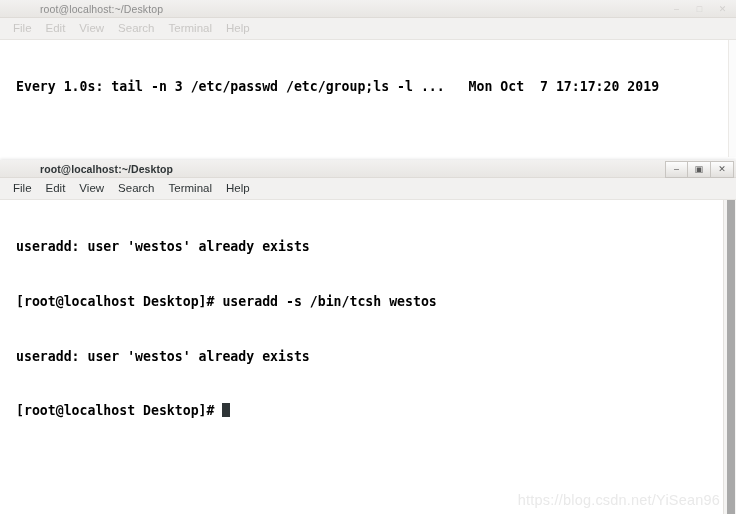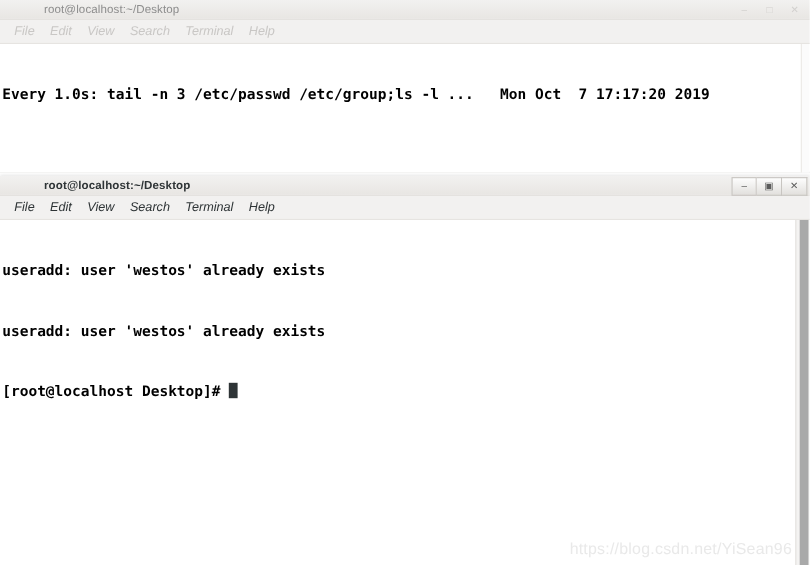--- a/index.html
+++ b/index.html
@@ -73,25 +73,24 @@
   .win-inactive .wbtn {
     background: transparent;
     border: none;
     color: #d2d0ce;
   }
 
   .menubar {
     height: 22px;
     background: #f2f1f0;
     display: flex;
-    align-items: flex-start;
+    align-items: flex-end;
     padding-left: 6px;
     box-sizing: border-box;
     border-bottom: 1px solid #e6e4e1;
-    font-style: italic;
   }
   .menuitem {
     font-size: 11.5px;
     padding: 0 7px;
     line-height: 22px;
     white-space: nowrap;
   }
   .win-active .menuitem { color: #2e3436; }
   .win-inactive .menuitem { color: #c9c7c5; }
 
@@ -101,21 +100,21 @@
     font-family: "DejaVu Sans Mono", "Liberation Mono", monospace;
     font-size: 13.2px;
     font-weight: bold;
     line-height: 18.2px;
     white-space: pre;
     overflow: hidden;
     box-sizing: border-box;
     padding: 2px 0 0 2px;
     position: relative;
   }
-  .term .line { height: 18.2px; }
+  .term .line { height: 18.2px; margin-left: 14px; }
   .cursor {
     display: inline-block;
     width: 8px;
     height: 14px;
     background: #2e3436;
     vertical-align: -2px;
   }
 
   
   .scrollarea {
@@ -232,20 +231,21 @@
     <span class="menuitem">File</span>
     <span class="menuitem">Edit</span>
     <span class="menuitem">View</span>
     <span class="menuitem">Search</span>
     <span class="menuitem">Terminal</span>
     <span class="menuitem">Help</span>
   </div>
 
   <div class="term">
     <div class="line">useradd: user 'westos' already exists</div>
+    <div class="line">[root@localhost Desktop]# useradd -s /bin/tcsh westos</div>
     <div class="line">useradd: user 'westos' already exists</div>
     <div class="line"><span>[root@localhost Desktop]# </span><span class="cursor"></span></div>
 
     <div class="scrollarea">
       <div class="scrollthumb"></div>
     </div>
   </div>
 </div>
 
 <div id="watermark">https://blog.csdn.net/YiSean96</div>

